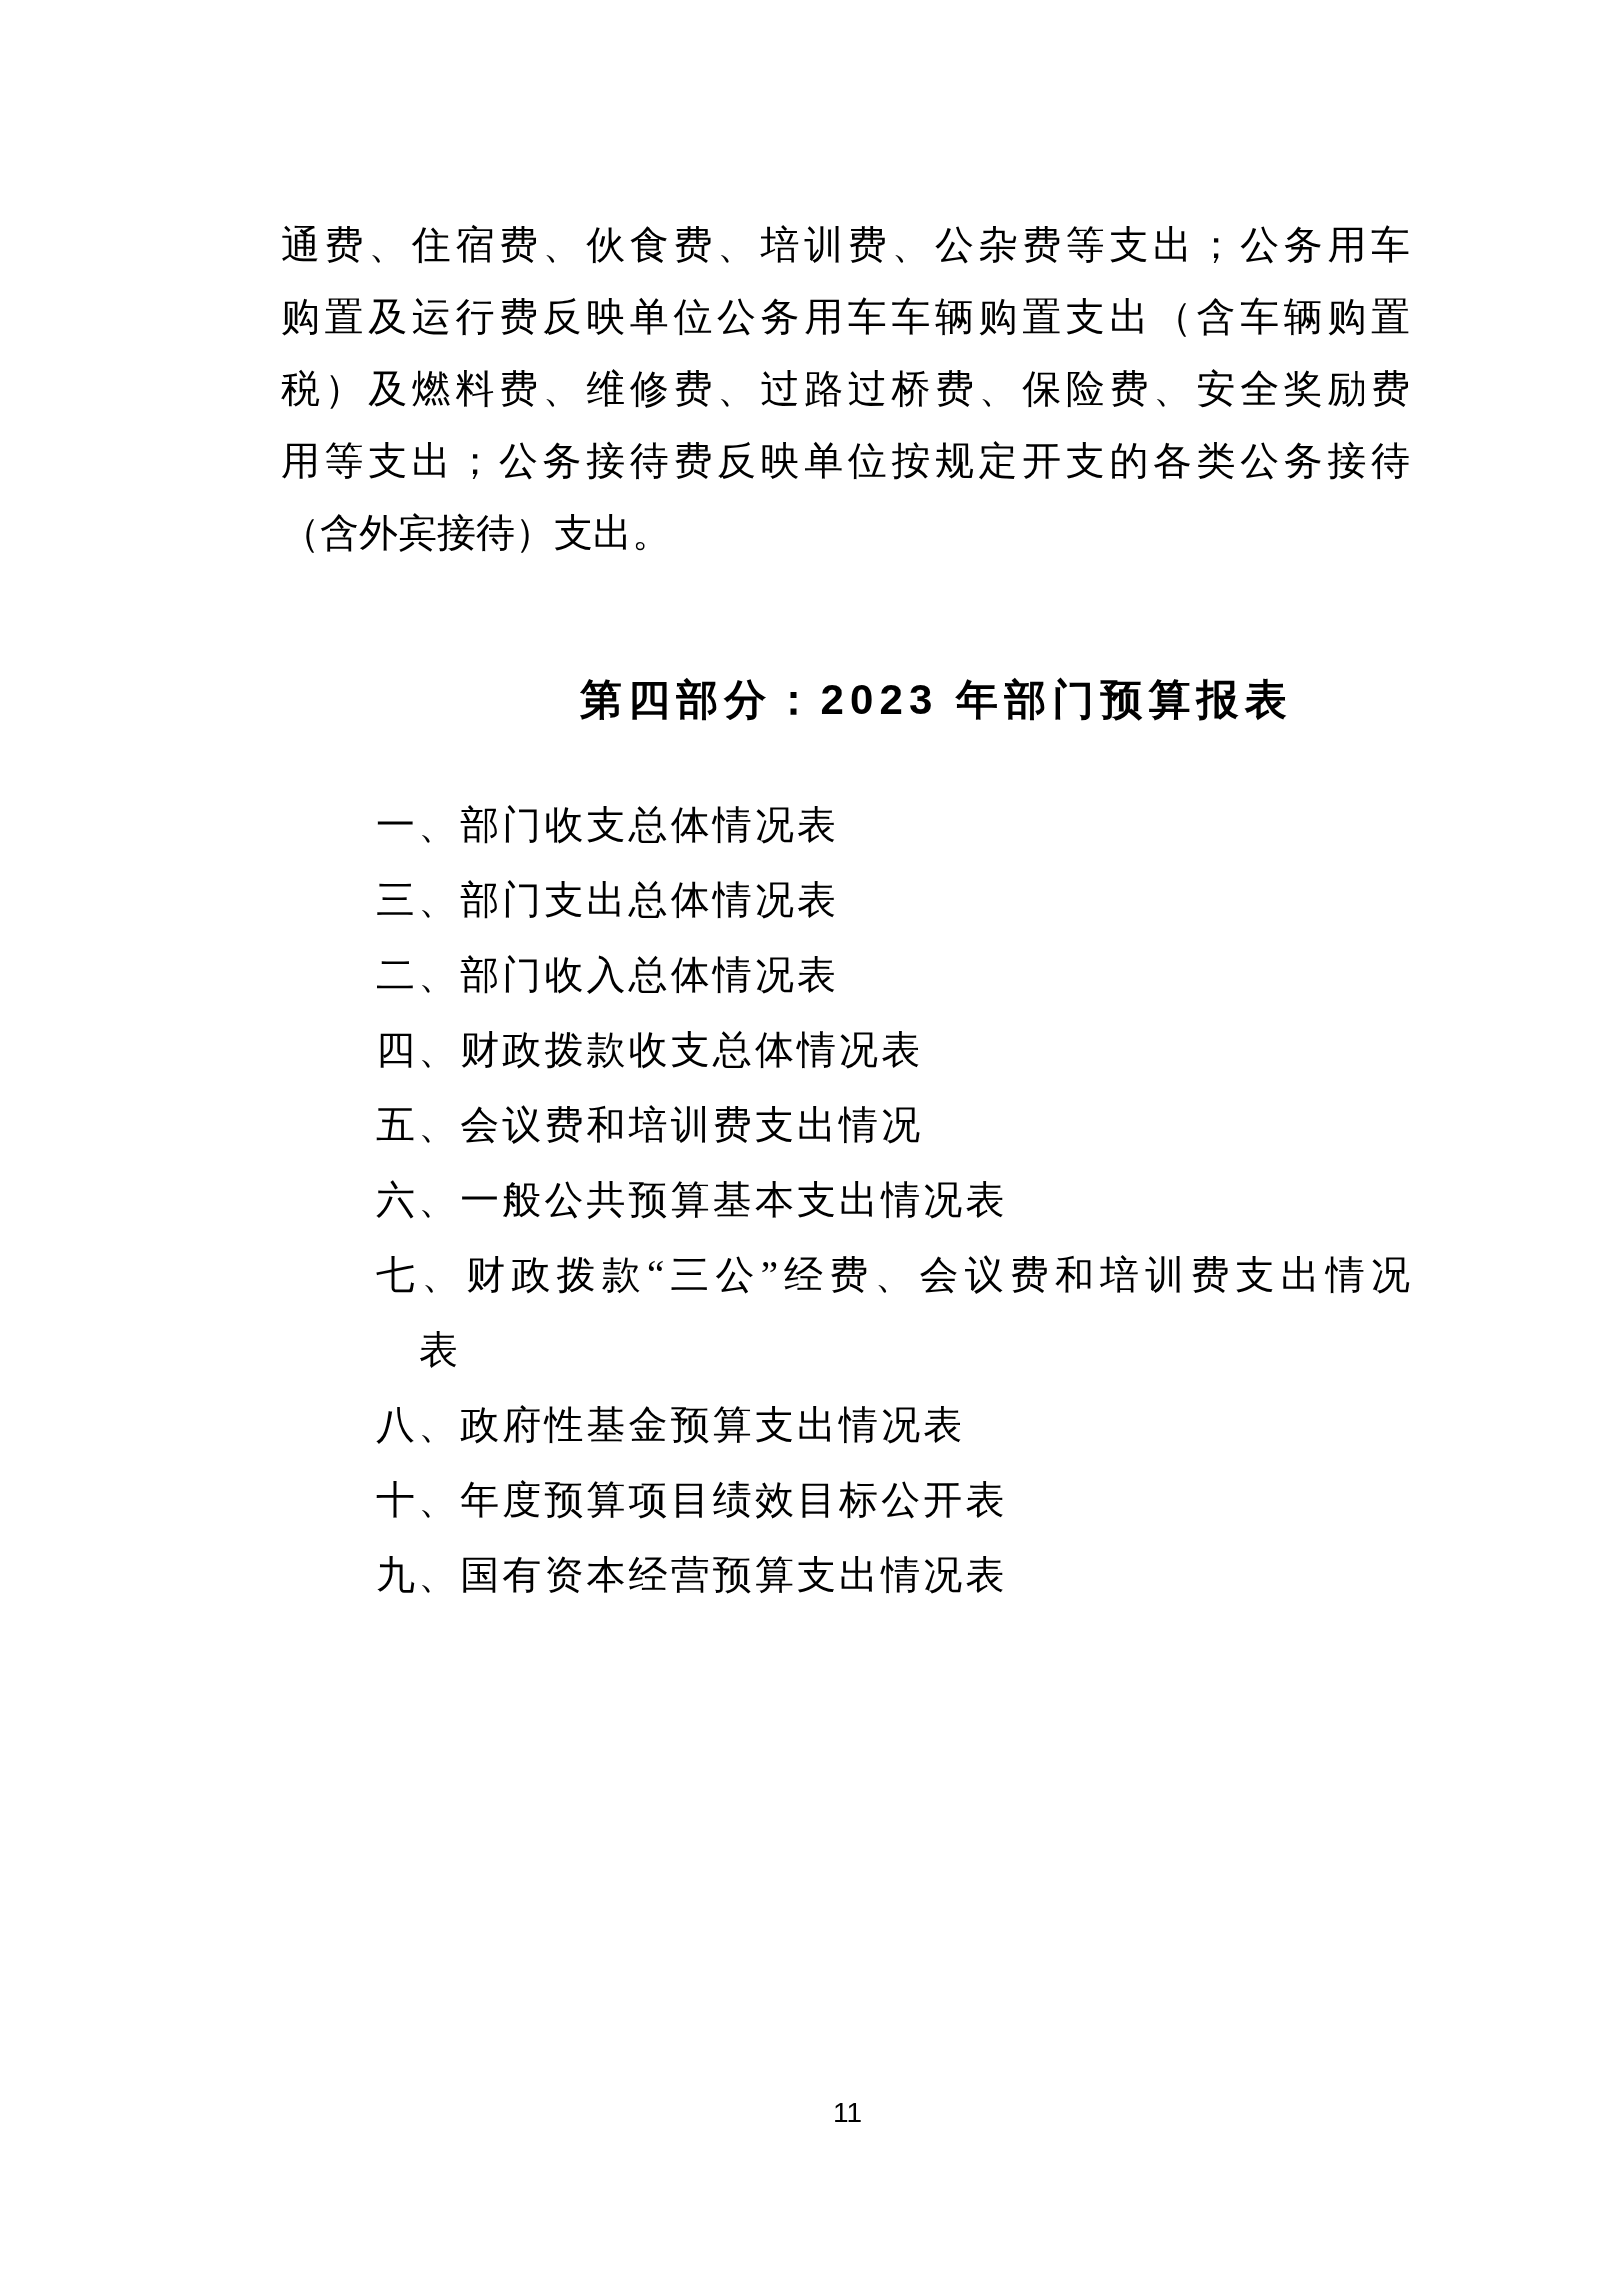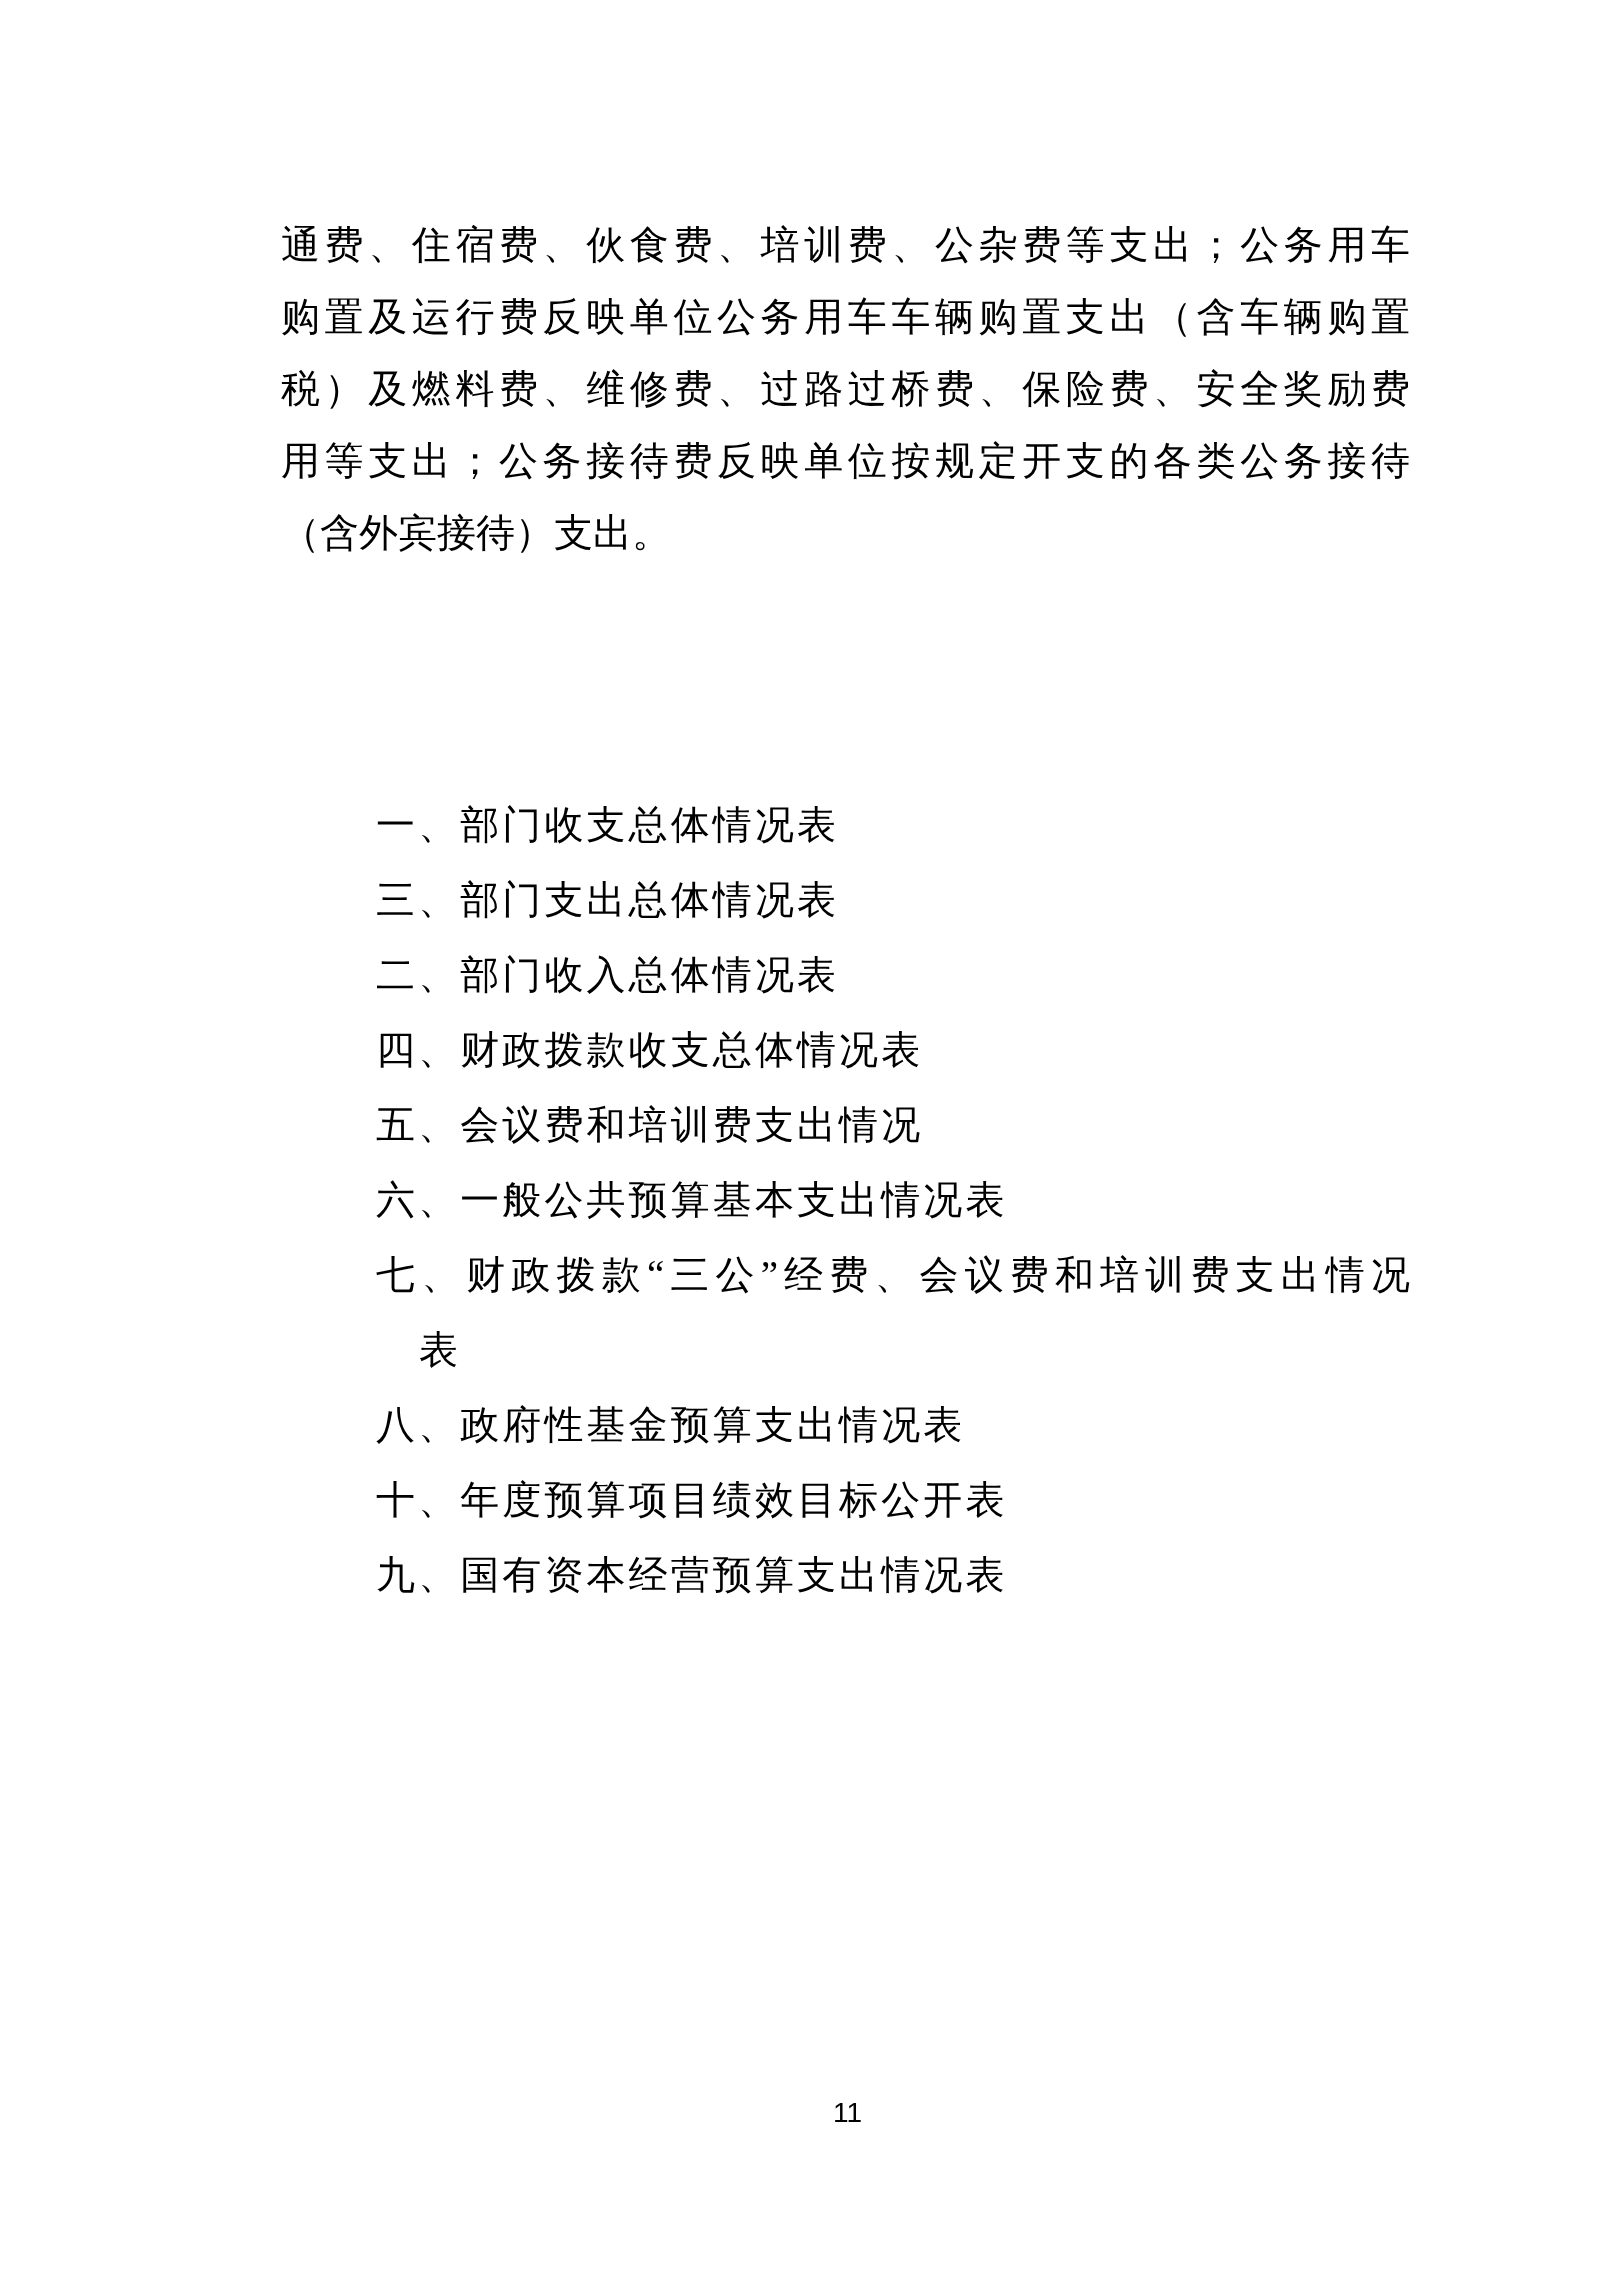--- a/index.html
+++ b/index.html
@@ -93,20 +93,21 @@
 <div class="page">
 
   <div class="para">
     <div class="pline">通费、住宿费、伙食费、培训费、公杂费等支出；公务用车</div>
     <div class="pline">购置及运行费反映单位公务用车车辆购置支出（含车辆购置</div>
     <div class="pline">税）及燃料费、维修费、过路过桥费、保险费、安全奖励费</div>
     <div class="pline">用等支出；公务接待费反映单位按规定开支的各类公务接待</div>
     <div class="pline last">（含外宾接待）支出。</div>
   </div>
 
+  <h1 class="heading">第四部分：2023 年部门预算报表</h1>
 
   <div class="report-list">
     <div class="rline">一、部门收支总体情况表</div>
     <div class="rline">三、部门支出总体情况表</div>
     <div class="rline">二、部门收入总体情况表</div>
     <div class="rline">四、财政拨款收支总体情况表</div>
     <div class="rline">五、会议费和培训费支出情况</div>
     <div class="rline">六、一般公共预算基本支出情况表</div>
     <div class="rline justified">七、财政拨款“三公”经费、会议费和培训费支出情况</div>
     <div class="rline wrap">表</div>

